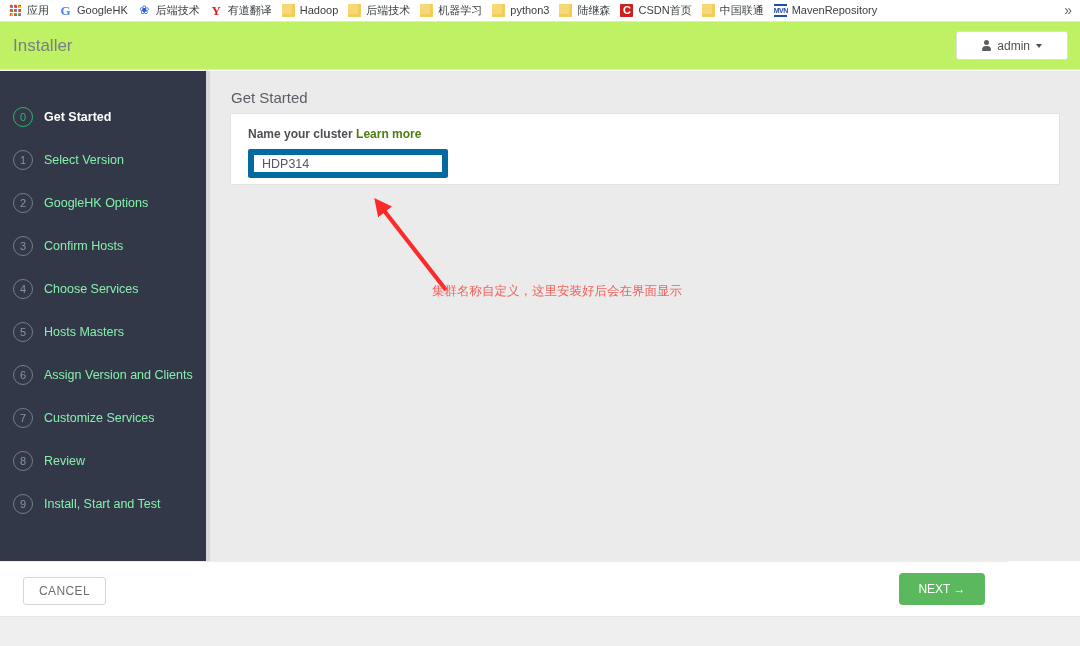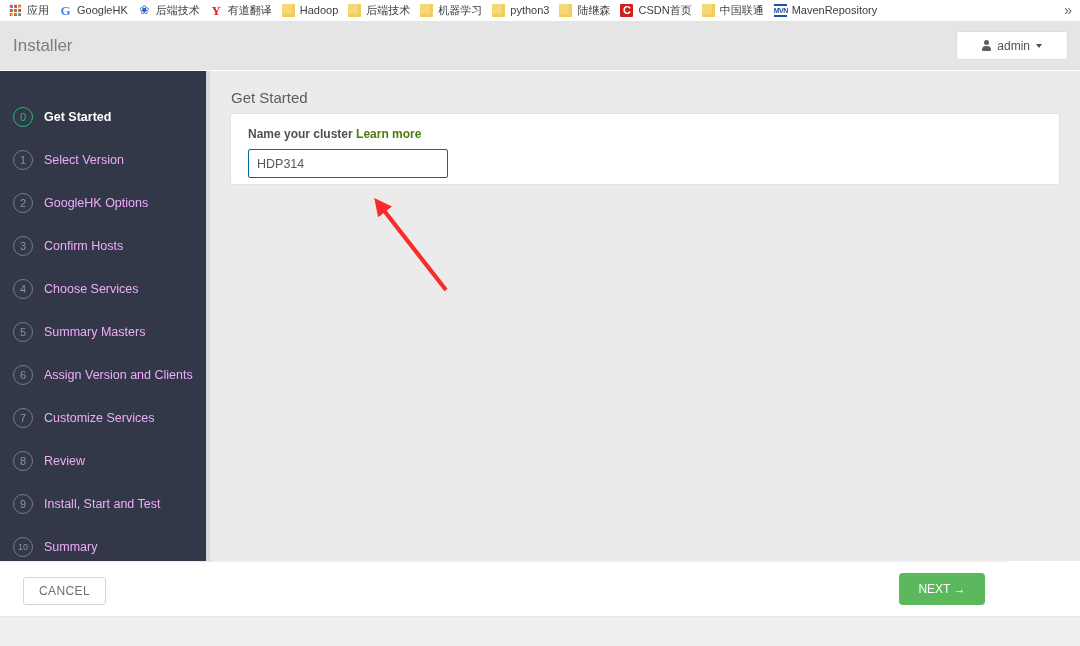--- a/index.html
+++ b/index.html
@@ -92,21 +92,21 @@
   }
   #bookmark-overflow {
     position:absolute; right:8px; top:3px;
     font-size:14px; color:#5f6368; line-height:15px;
   }
 
   
   #app-header {
     position: absolute; top: 22px; left: 0;
     width: 1080px; height: 48px;
-    background: #e5e5e5;
+    background: #bef264;
     border-bottom: 1px solid #e2e2e2;
   }
   #app-title {
     position: absolute; left: 13px; top: 14px;
     font-size: 17px; color: #7a7d85; font-weight: 400;
   }
   #user-menu {
     position: absolute; right: 12px; top: 9px;
     height: 29px;
     border: 1px solid #dcdcdc;
@@ -155,21 +155,21 @@
     border: 1px solid #767c89;
     color: #8d929c;
     font-size: 11px;
     display: flex; align-items: center; justify-content: center;
     margin-right: 11px;
     flex: 0 0 20px;
   }
   .step .badge.ten { font-size: 9px; }
   .step .label {
     font-size: 12.5px;
-    color: #f0abfc;
+    color: #86efac;
   }
   .step.active .badge {
     border-color: #2cb673;
     color: #2cb673;
   }
   .step.active .label {
     color: #ffffff;
     font-weight: bold;
   }
   #sidebar-scroll-track {
@@ -200,21 +200,21 @@
   }
   #cluster-label-row {
     font-size: 12px; font-weight: bold; color: #4e5055;
     margin-bottom: 8px;
   }
   #learn-more-link {
     color: #4d7c0f; font-weight: bold; cursor: pointer; text-decoration: none;
   }
   #cluster-name-input {
     width: 200px; height: 29px;
-    border: 1px solid #0369a1;
+    border: 6px solid #0369a1;
     border-radius: 2px;
     background: #fff;
     font-size: 12.5px;
     color: #55585e;
     padding: 4px 8px;
     outline: none;
     font-family: "Liberation Sans", sans-serif;
   }
 
   
@@ -354,41 +354,37 @@
       <div class="step">
         <span class="badge">3</span>
         <span class="label">Confirm Hosts</span>
       </div>
       <div class="step">
         <span class="badge">4</span>
         <span class="label">Choose Services</span>
       </div>
       <div class="step">
         <span class="badge">5</span>
-        <span class="label">Summary Masters</span>
+        <span class="label">Hosts Masters</span>
       </div>
       <div class="step">
         <span class="badge">6</span>
         <span class="label">Assign Version and Clients</span>
       </div>
       <div class="step">
         <span class="badge">7</span>
         <span class="label">Customize Services</span>
       </div>
       <div class="step">
         <span class="badge">8</span>
         <span class="label">Review</span>
       </div>
       <div class="step">
         <span class="badge">9</span>
         <span class="label">Install, Start and Test</span>
-      </div>
-      <div class="step">
-        <span class="badge ten">10</span>
-        <span class="label">Summary</span>
       </div>
     </div>
   <div id="sidebar-scroll-track"></div>
 </div>
 
 <div id="content">
   <div id="page-heading">Get Started</div>
 
   <div id="cluster-panel">
     <div id="cluster-label-row">
@@ -400,20 +396,21 @@
 
   <svg id="annotation-arrow" viewBox="0 0 870 490" xmlns="http://www.w3.org/2000/svg">
     <defs>
       <marker id="arrowhead" markerWidth="4.2" markerHeight="4.2" refX="1.2" refY="2.1" orient="auto">
         <path d="M0,0 L4.2,2.1 L0,4.2 z" fill="#fb2b2b"></path>
       </marker>
     </defs>
     <line x1="236" y1="219" x2="172" y2="137" stroke="#fb2b2b" stroke-width="4.2" marker-end="url(#arrowhead)"></line>
   </svg>
 
+  <div id="annotation-text">集群名称自定义，这里安装好后会在界面显示</div>
 </div>
 
 <div id="footer">
   <button id="cancel-button">CANCEL</button>
   <button id="next-button">NEXT →</button>
 
 </div>
 
 <div id="bottom-strip"></div>
 

